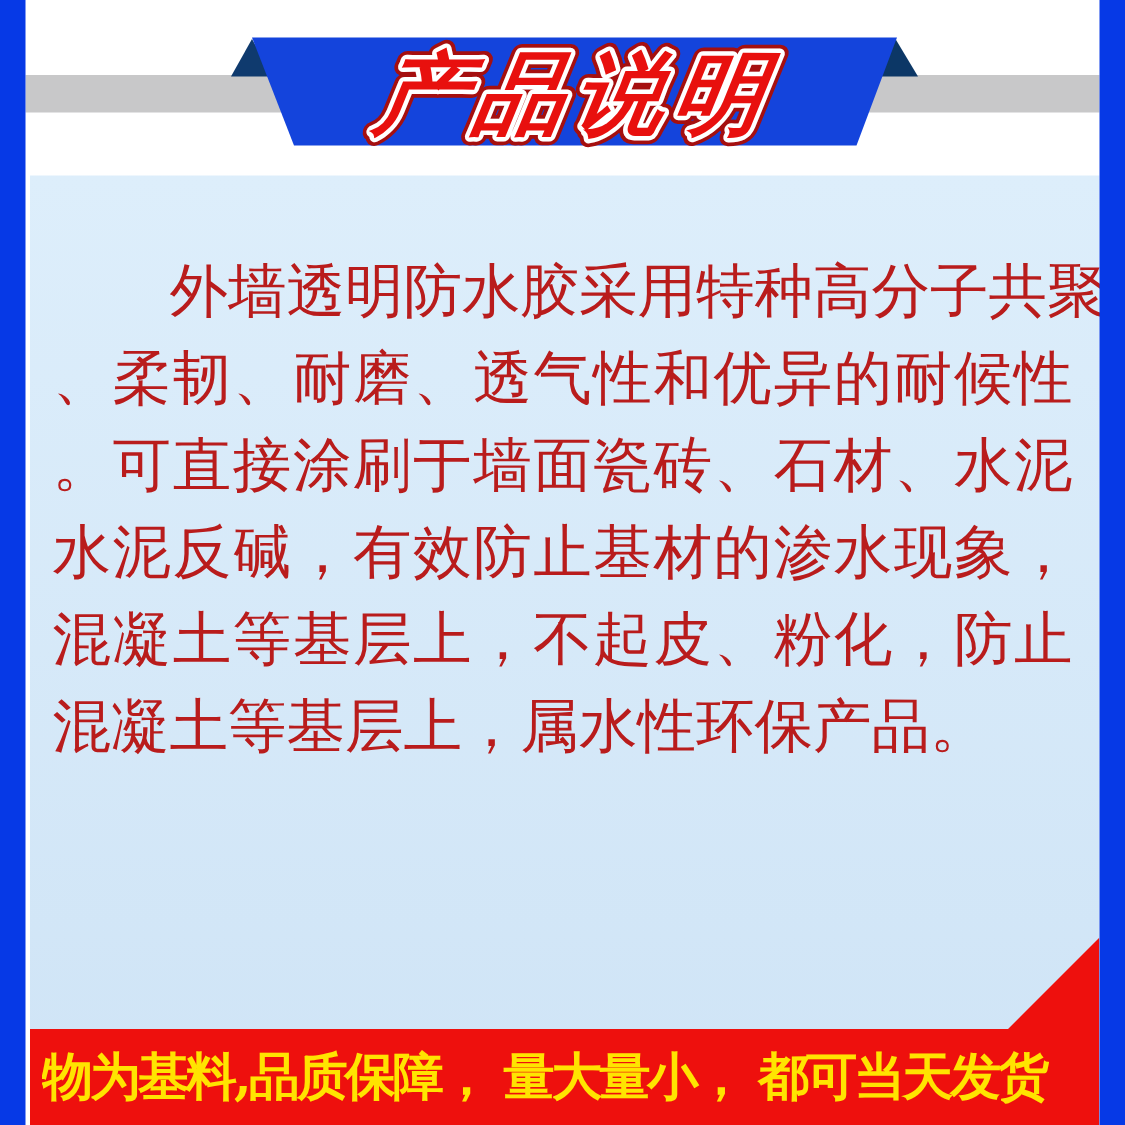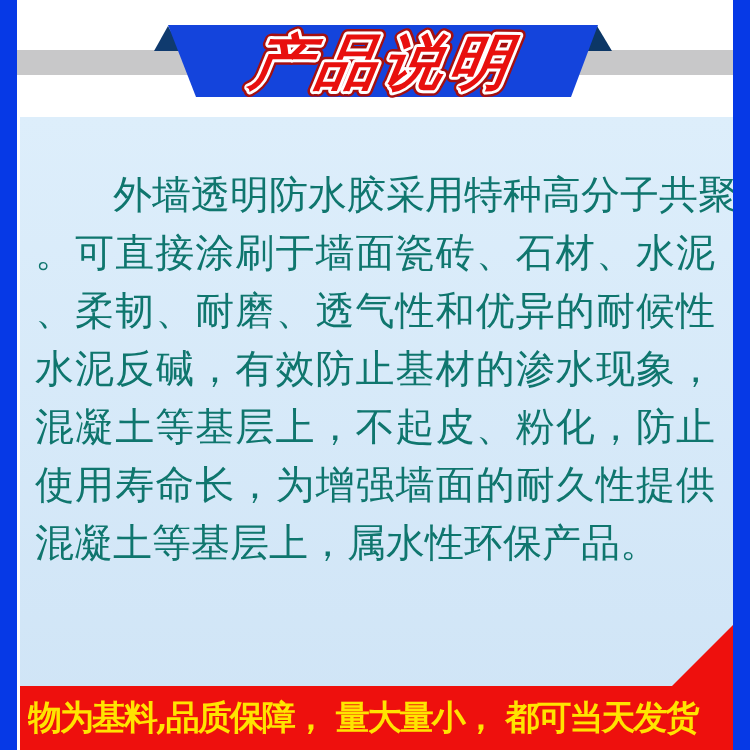--- a/index.html
+++ b/index.html
@@ -22,21 +22,21 @@
   .header-svg{
     position:absolute;left:0;top:0;width:750px;height:130px;z-index:3;
   }
   .banner-title-text{
     font-family:"Liberation Serif",serif;
     font-weight:bold;font-style:italic;
   }
   .description{
     position:absolute;left:35px;top:166px;width:680px;z-index:2;
     font-family:"DejaVu Serif",serif;
-    color:#0f766e;
+    color:#b91c1c;
   }
   .description .line{
     font-size:39px;line-height:58px;height:58px;
     text-align:justify;text-align-last:justify;
     text-justify:inter-character;
     white-space:nowrap;
   }
   .description .line.indent{padding-left:78px;}
   .description .line.last{text-align-last:left;}
   .footer-band{
@@ -68,23 +68,22 @@
   <path d="M168,25 L598,25 L571,97 L196,97 Z" fill="#1444dc"></path>
   <g transform="translate(380,83) skewX(-9)">
     <text class="banner-title-text" x="0" y="0" text-anchor="middle" font-size="60" letter-spacing="6" fill="none" stroke="#a50f0f" stroke-width="11" stroke-linejoin="round">产品说明</text>
     <text class="banner-title-text" x="0" y="0" text-anchor="middle" font-size="60" letter-spacing="6" fill="none" stroke="#ffffff" stroke-width="6" stroke-linejoin="round">产品说明</text>
     <text class="banner-title-text" x="0" y="0" text-anchor="middle" font-size="60" letter-spacing="6" fill="#e8100e">产品说明</text>
   </g>
 </svg>
 
 <div class="description">
   <div class="line indent">外墙透明防水胶采用特种高分子共聚</div>
+  <div class="line">、柔韧、耐磨、透气性和优异的耐候性</div>
   <div class="line">。可直接涂刷于墙面瓷砖、石材、水泥</div>
-  <div class="line">、柔韧、耐磨、透气性和优异的耐候性</div>
   <div class="line">水泥反碱，有效防止基材的渗水现象，</div>
   <div class="line">混凝土等基层上，不起皮、粉化，防止</div>
-  <div class="line">使用寿命长，为增强墙面的耐久性提供</div>
   <div class="line last">混凝土等基层上，属水性环保产品。</div>
 </div>
 
 <div class="footer-band">
   <div class="footer-text">物为基料,品质保障， 量大量小， 都可当天发货</div>
 </div>
 
 </body></html>

